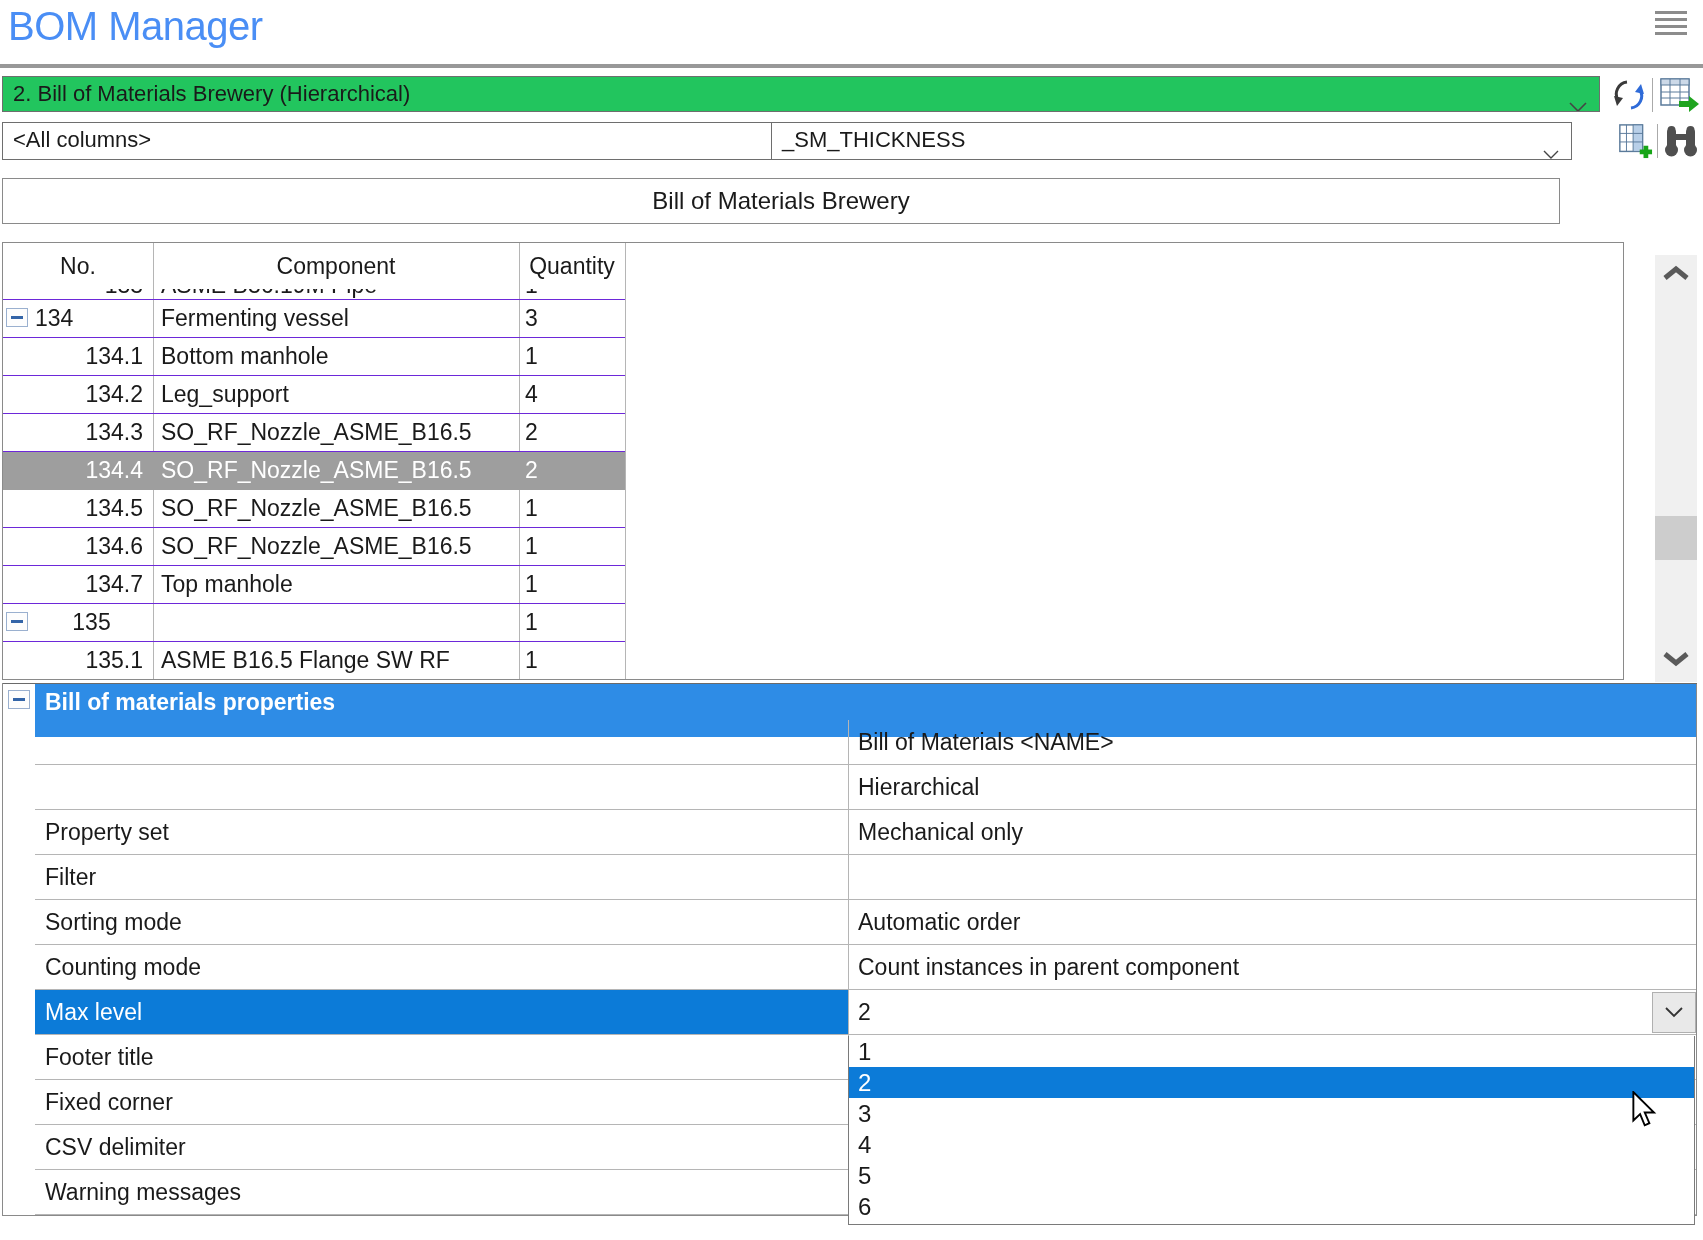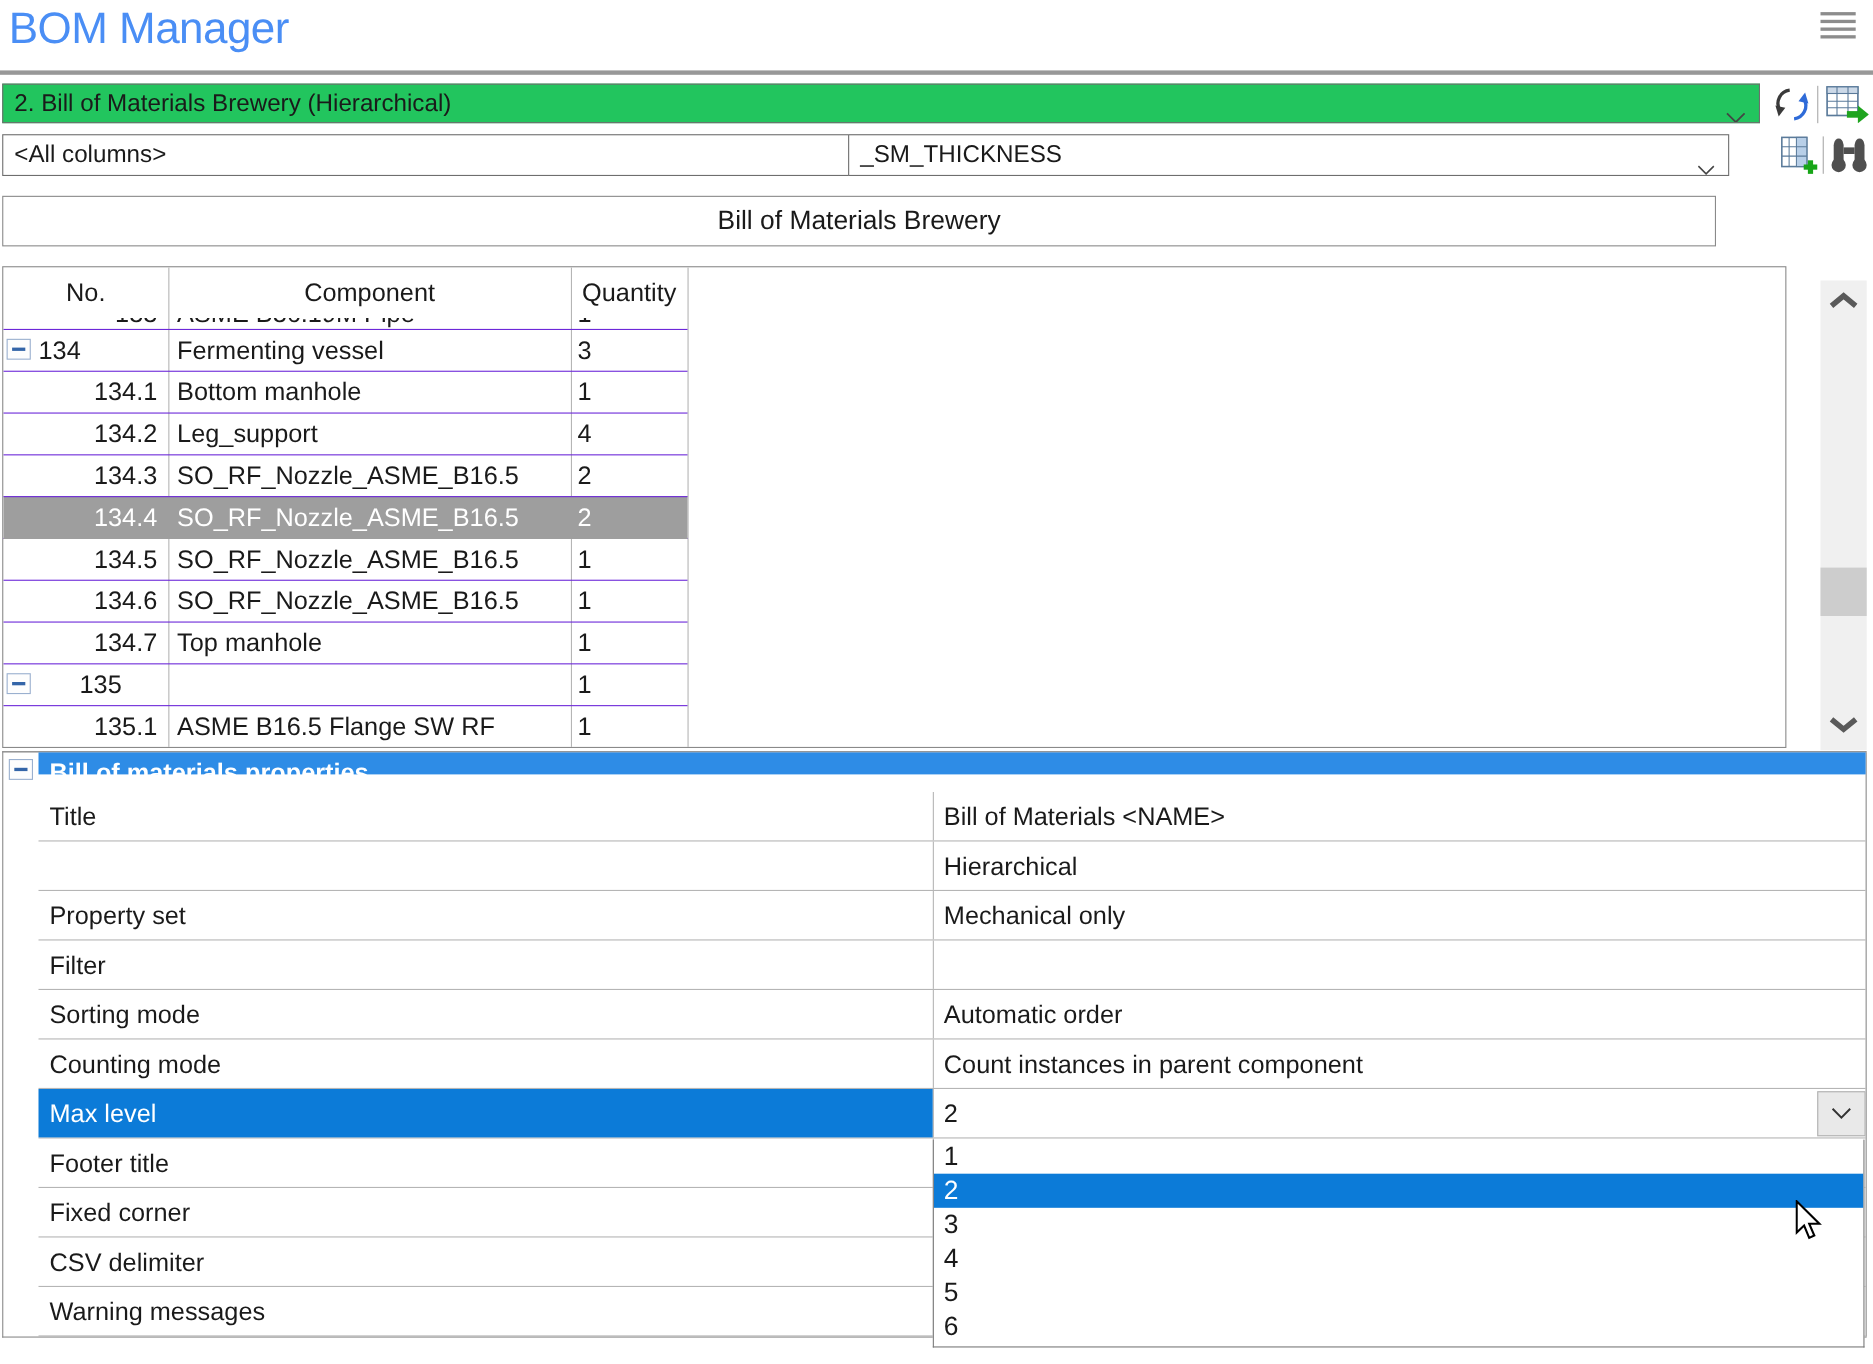--- a/index.html
+++ b/index.html
@@ -40,21 +40,21 @@
   .ccomp{position:absolute;left:158px;top:0;height:100%;white-space:nowrap;}
   .cqty{position:absolute;left:522px;top:0;height:100%;}
   .minusbox{position:absolute;left:3px;top:8px;width:22px;height:19px;background:#fdfdfd;
             border:1px solid #9ab0cf;box-sizing:border-box;}
   .minusbox .dash{position:absolute;left:4px;top:7px;width:12px;height:3px;background:#3465a8;}
   
   .sbar{left:1655px;top:255px;width:42px;height:427px;background:#f0f0f0;}
   .sthumb{position:absolute;left:0;top:261px;width:42px;height:44px;background:#cdcdcd;}
   
   .pline{background:#8a8a8a;}
-  .phead{left:35px;top:684px;width:1661px;height:20px;background:#2e8ce6;color:#ffffff;
+  .phead{left:35px;top:684px;width:1661px;height:53px;background:#2e8ce6;color:#ffffff;
          font-weight:bold;font-size:23px;line-height:36px;padding-left:10px;box-sizing:border-box;}
   .prow{position:absolute;left:35px;width:1661px;height:45px;border-bottom:1px solid #b5b5b5;
         box-sizing:border-box;font-size:23px;}
   .plabel{position:absolute;left:0;top:0;width:813px;height:44px;line-height:44px;
           padding-left:10px;box-sizing:border-box;}
   .pvalue{position:absolute;left:813px;top:0;width:848px;height:44px;line-height:44px;
           border-left:1px solid #b5b5b5;padding-left:9px;box-sizing:border-box;white-space:nowrap;}
   .prow.sel .plabel{background:#0c7bd8;color:#ffffff;}
   .ddbtn{left:1652px;top:992px;width:44px;height:41px;background:#e9e9e9;border:1px solid #b0b0b0;
          box-sizing:border-box;display:flex;align-items:center;justify-content:center;}
@@ -240,21 +240,20 @@
 <div class="abs pline" style="left:2px;top:683px;width:1px;height:533px;"></div>
 <div class="abs pline" style="left:1696px;top:684px;width:1px;height:531px;"></div>
 <div class="abs pline" style="left:2px;top:1215px;width:1695px;height:1px;"></div>
 
 <div class="abs minusbox" style="left:8px;top:690px;">
     <span class="dash"></span>
   </div>
 <div class="abs phead">Bill of materials properties</div>
 
 <div class="abs prow" style="top:720px;">
-  <span class="plabel">Title</span>
   <span class="pvalue">Bill of Materials &lt;NAME&gt;</span>
 </div>
 <div class="abs prow" style="top:765px;">
   <span class="pvalue">Hierarchical</span>
 </div>
 <div class="abs prow" style="top:810px;">
   <span class="plabel">Property set</span>
   <span class="pvalue">Mechanical only</span>
 </div>
 <div class="abs prow" style="top:855px;">

